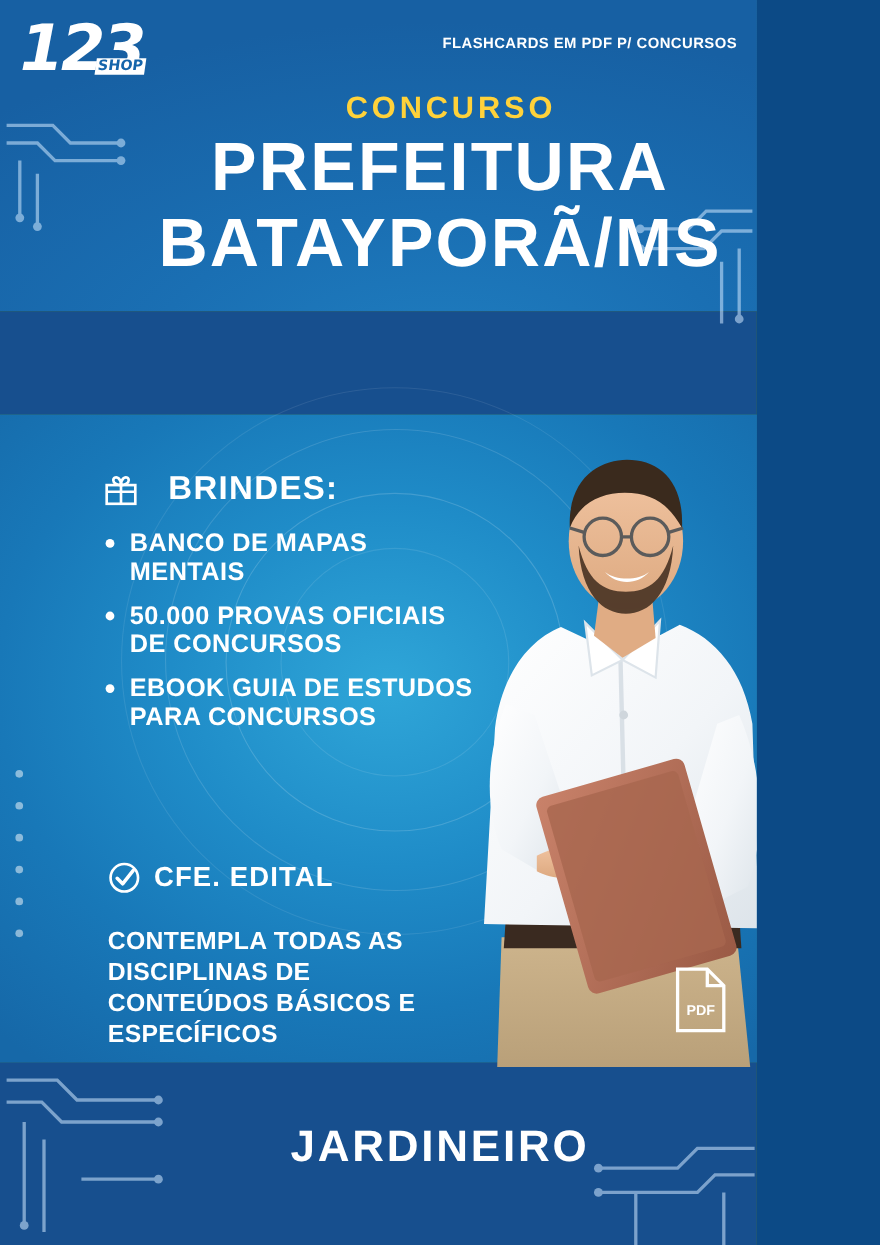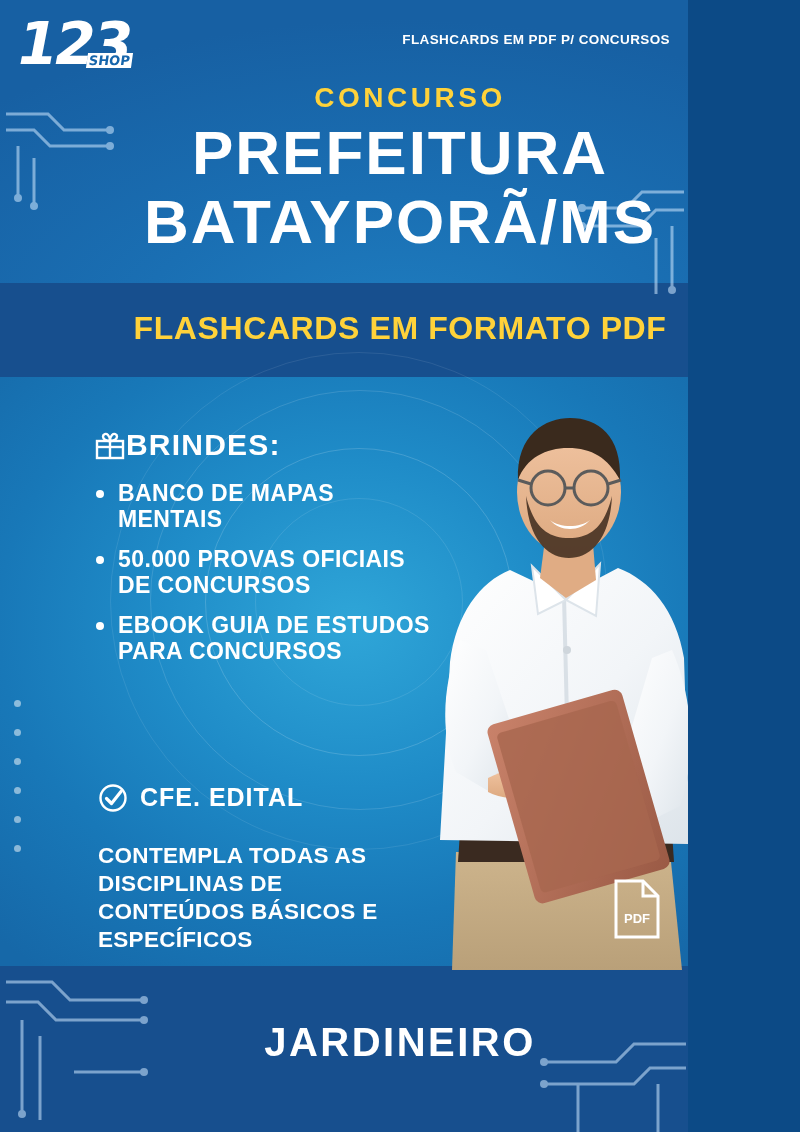--- a/index.html
+++ b/index.html
@@ -103,21 +103,21 @@
 
   .format {
     position:absolute; left:0; top:310px; width:800px;
     text-align:center; color:#ffd23a;
     font-size:32px; font-weight:bold; letter-spacing:.6px;
   }
 
   
   .brindes-head {
     position:absolute; left:94px; top:428px;
-    display:flex; align-items:center; gap:0;
+    display:flex; align-items:center; gap:27px;
     color:#ffffff;
   }
   .brindes-head .txt {
     font-size:30px; font-weight:bold; letter-spacing:1.2px;
   }
   .bullets {
     position:absolute; left:92px; top:480px; width:345px;
     color:#ffffff;
   }
   .bullets li {
@@ -252,21 +252,20 @@
 
   <div class="kicker">FLASHCARDS  EM PDF P/ CONCURSOS</div>
 
   <div class="concurso">CONCURSO</div>
 
   <div class="title">
     <span class="l1">PREFEITURA</span>
     <span class="l2">BATAYPORÃ/MS</span>
   </div>
 
-  <div class="format">FLASHCARDS EM FORMATO PDF</div>
 
   <svg class="person" viewBox="0 0 440 570">
     <defs>
       <linearGradient id="shirt" x1="0" y1="0" x2="1" y2="1">
         <stop offset="0%" stop-color="#ffffff"></stop>
         <stop offset="55%" stop-color="#f2f5f8"></stop>
         <stop offset="100%" stop-color="#dde4ea"></stop>
       </linearGradient>
       <linearGradient id="skin" x1="0" y1="0" x2="0" y2="1">
         <stop offset="0%" stop-color="#f0c3a0"></stop>

